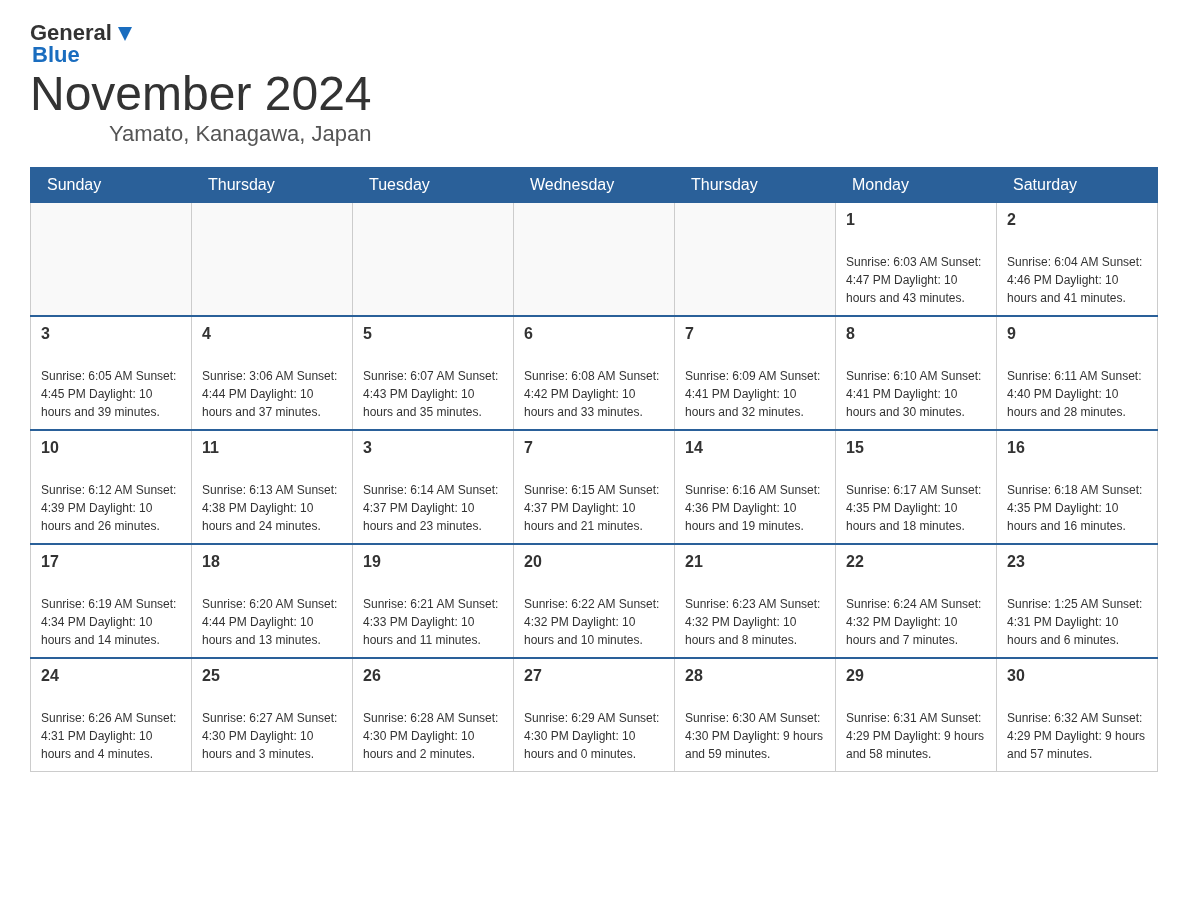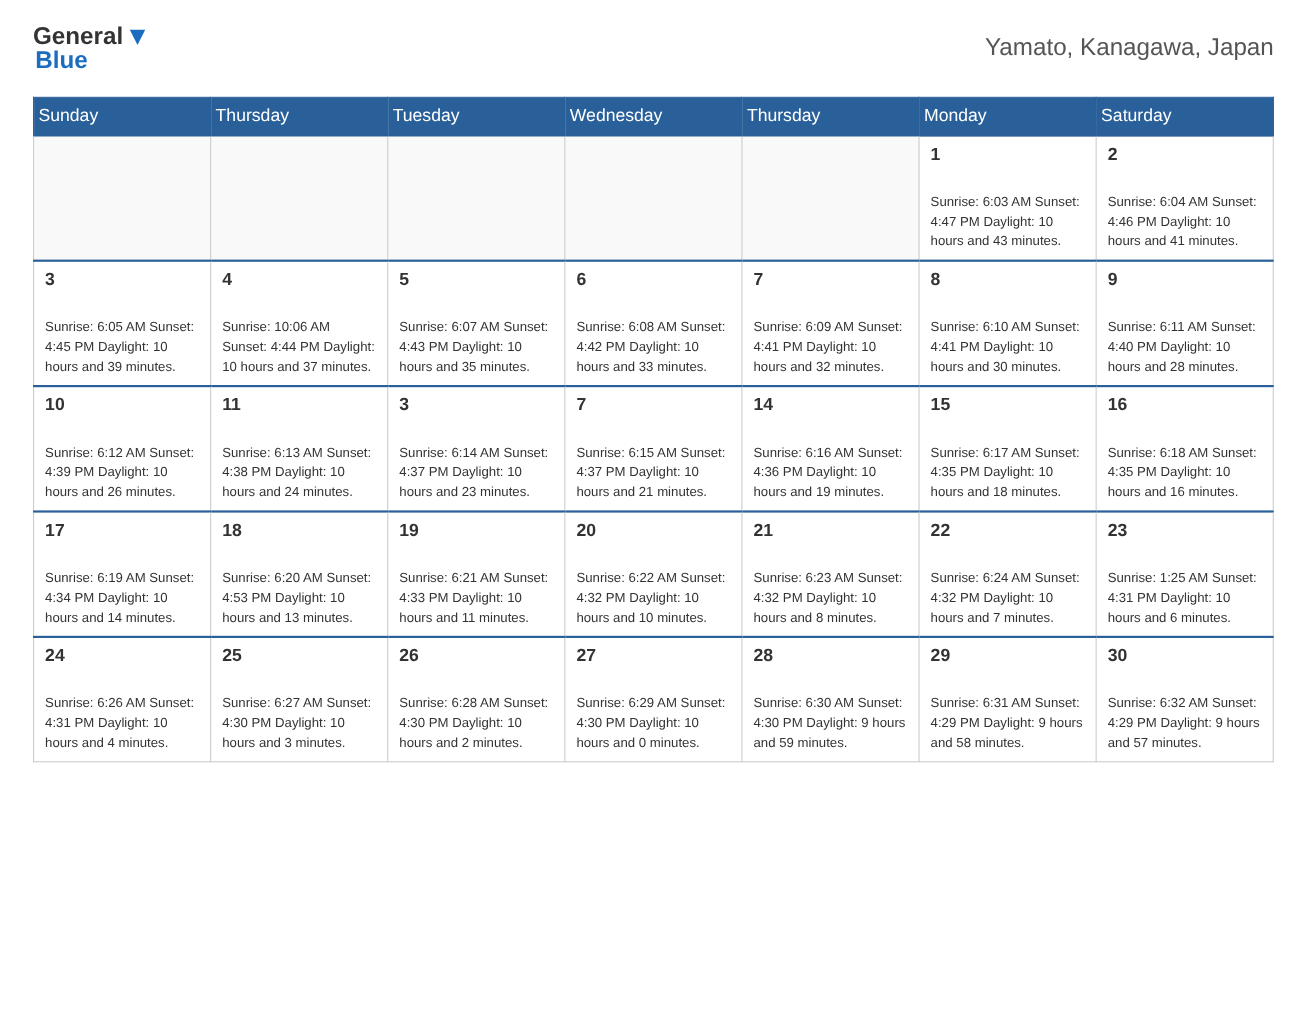--- a/index.html
+++ b/index.html
@@ -9,20 +9,21 @@
       color: #333;
       width: 1188px;
       min-height: 918px;
       padding: 20px 30px;
     }
     .header {
       display: flex;
       justify-content: space-between;
       align-items: flex-start;
       margin-bottom: 20px;
+      flex-direction: column;
     }
     .logo-text-general {
       font-size: 22px;
       font-weight: bold;
       color: #333;
     }
     .logo-text-blue {
       font-size: 22px;
       font-weight: bold;
       color: #1a6dbf;
@@ -41,32 +42,32 @@
     }
     .calendar-title {
       font-size: 48px;
       font-weight: normal;
       color: #333;
       line-height: 1.1;
     }
     .calendar-subtitle {
       font-size: 22px;
       color: #555;
-      margin-top: 10px;
+      margin-top: 0;
     }
     .calendar-table {
       width: 100%;
       border-collapse: collapse;
       border: 1px solid #aaa;
     }
     .calendar-table th {
       background-color: #2a6099;
       color: #fff;
       text-align: left;
-      padding: 8px 4px;
+      padding: 8px 16px;
       font-size: 16px;
       font-weight: normal;
       border: 1px solid #2a6099;
     }
     .calendar-table td {
       vertical-align: top;
       padding: 8px 10px;
       border: 1px solid #ccc;
       width: 14.28%;
       height: 110px;
@@ -97,20 +98,21 @@
   <div class="logo-container">
     <div class="logo-row1">
       <span class="logo-text-general">General</span>
       <svg width="22" height="22" viewBox="0 0 22 22" style="margin-left:2px;margin-top:2px;">
         <polygon points="4,4 18,4 11,18" fill="#1a6dbf"></polygon>
       </svg>
     </div>
     <span class="logo-text-blue" style="margin-left:2px;margin-top:-4px;">Blue</span>
   </div>
   <div class="title-container">
+    <div class="calendar-title">November 2024</div>
     <div class="calendar-subtitle">Yamato, Kanagawa, Japan</div>
   </div>
 </div>
 
 <table class="calendar-table">
   <thead>
     <tr>
     <th>Sunday</th>
         <th>Thursday</th>
         <th>Tuesday</th>
@@ -145,21 +147,21 @@
       <tr class="week-row">
         <td>
           <div class="day-number">3</div>
           <div class="day-info">Sunrise: 6:05 AM
 Sunset: 4:45 PM
 Daylight: 10 hours
 and 39 minutes.</div>
         </td>
         <td>
           <div class="day-number">4</div>
-          <div class="day-info">Sunrise: 10:06 AM
+          <div class="day-info">Sunrise: 3:06 AM
 Sunset: 4:44 PM
 Daylight: 10 hours
 and 37 minutes.</div>
         </td>
         <td>
           <div class="day-number">5</div>
           <div class="day-info">Sunrise: 6:07 AM
 Sunset: 4:43 PM
 Daylight: 10 hours
 and 35 minutes.</div>
@@ -248,21 +250,21 @@
         <td>
           <div class="day-number">17</div>
           <div class="day-info">Sunrise: 6:19 AM
 Sunset: 4:34 PM
 Daylight: 10 hours
 and 14 minutes.</div>
         </td>
         <td>
           <div class="day-number">18</div>
           <div class="day-info">Sunrise: 6:20 AM
-Sunset: 4:53 PM
+Sunset: 4:44 PM
 Daylight: 10 hours
 and 13 minutes.</div>
         </td>
         <td>
           <div class="day-number">19</div>
           <div class="day-info">Sunrise: 6:21 AM
 Sunset: 4:33 PM
 Daylight: 10 hours
 and 11 minutes.</div>
         </td>

